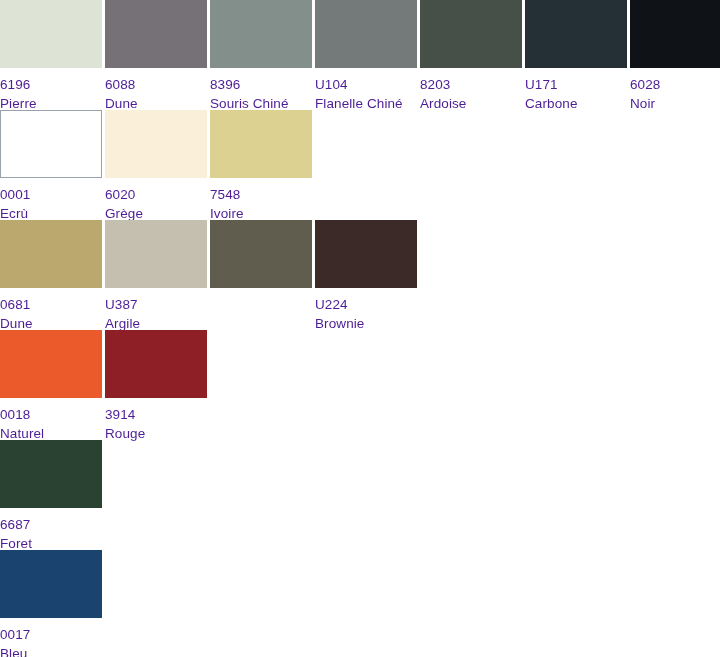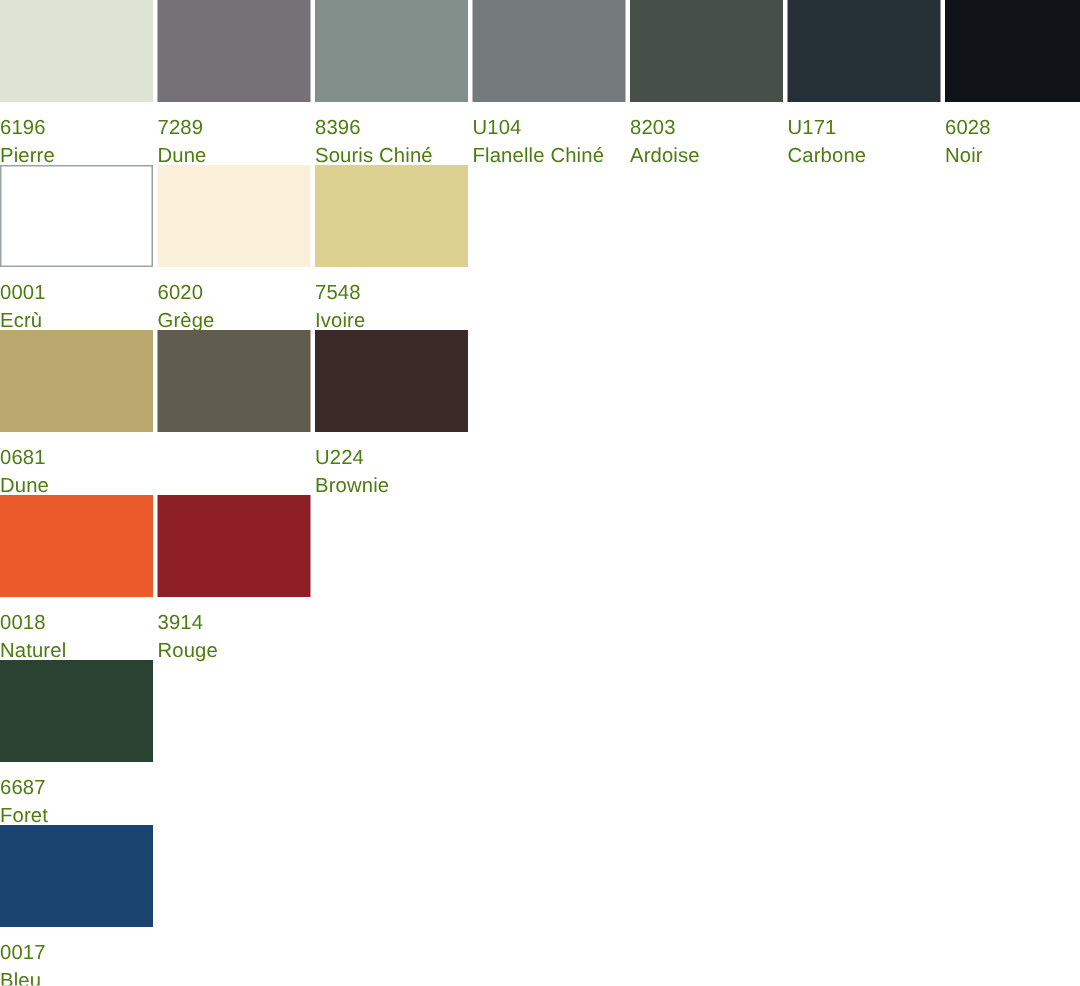--- a/index.html
+++ b/index.html
@@ -40,21 +40,21 @@
   .swatch-labels {
     padding-top: 8px;
     padding-bottom: 8px;
     height: 42px;
     box-sizing: border-box;
     line-height: 1.28;
   }
   .swatch-code,
   .swatch-name {
     display: block;
-    color: #4d7c0f;
+    color: #4c1d95;
     font-size: 13.5px;
     letter-spacing: 0.1px;
     white-space: nowrap;
   }
   .swatch-name {
     margin-top: 2px;
   }
 </style>
 </head>
 <body>
@@ -64,21 +64,21 @@
       <div class="swatch-cell">
         <div class="swatch-chip" style="background: rgb(221, 227, 213);"></div>
         <div class="swatch-labels">
           <span class="swatch-code">6196</span>
           <span class="swatch-name">Pierre</span>
         </div>
       </div>
       <div class="swatch-cell">
         <div class="swatch-chip" style="background: rgb(118, 113, 119);"></div>
         <div class="swatch-labels">
-          <span class="swatch-code">7289</span>
+          <span class="swatch-code">6088</span>
           <span class="swatch-name">Dune</span>
         </div>
       </div>
       <div class="swatch-cell">
         <div class="swatch-chip" style="background: rgb(130, 143, 138);"></div>
         <div class="swatch-labels">
           <span class="swatch-code">8396</span>
           <span class="swatch-name">Souris Chiné</span>
         </div>
       </div>
@@ -136,20 +136,27 @@
     </div>
     <div class="swatch-row">
       <div class="swatch-cell">
         <div class="swatch-chip" style="background: rgb(187, 168, 111);"></div>
         <div class="swatch-labels">
           <span class="swatch-code">0681</span>
           <span class="swatch-name">Dune</span>
         </div>
       </div>
       <div class="swatch-cell">
+        <div class="swatch-chip" style="background: rgb(196, 191, 174);"></div>
+        <div class="swatch-labels">
+          <span class="swatch-code">U387</span>
+          <span class="swatch-name">Argile</span>
+        </div>
+      </div>
+      <div class="swatch-cell">
         <div class="swatch-chip" style="background: rgb(96, 92, 78);"></div>
       </div>
       <div class="swatch-cell">
         <div class="swatch-chip" style="background: rgb(59, 42, 40);"></div>
         <div class="swatch-labels">
           <span class="swatch-code">U224</span>
           <span class="swatch-name">Brownie</span>
         </div>
       </div>
     </div>

